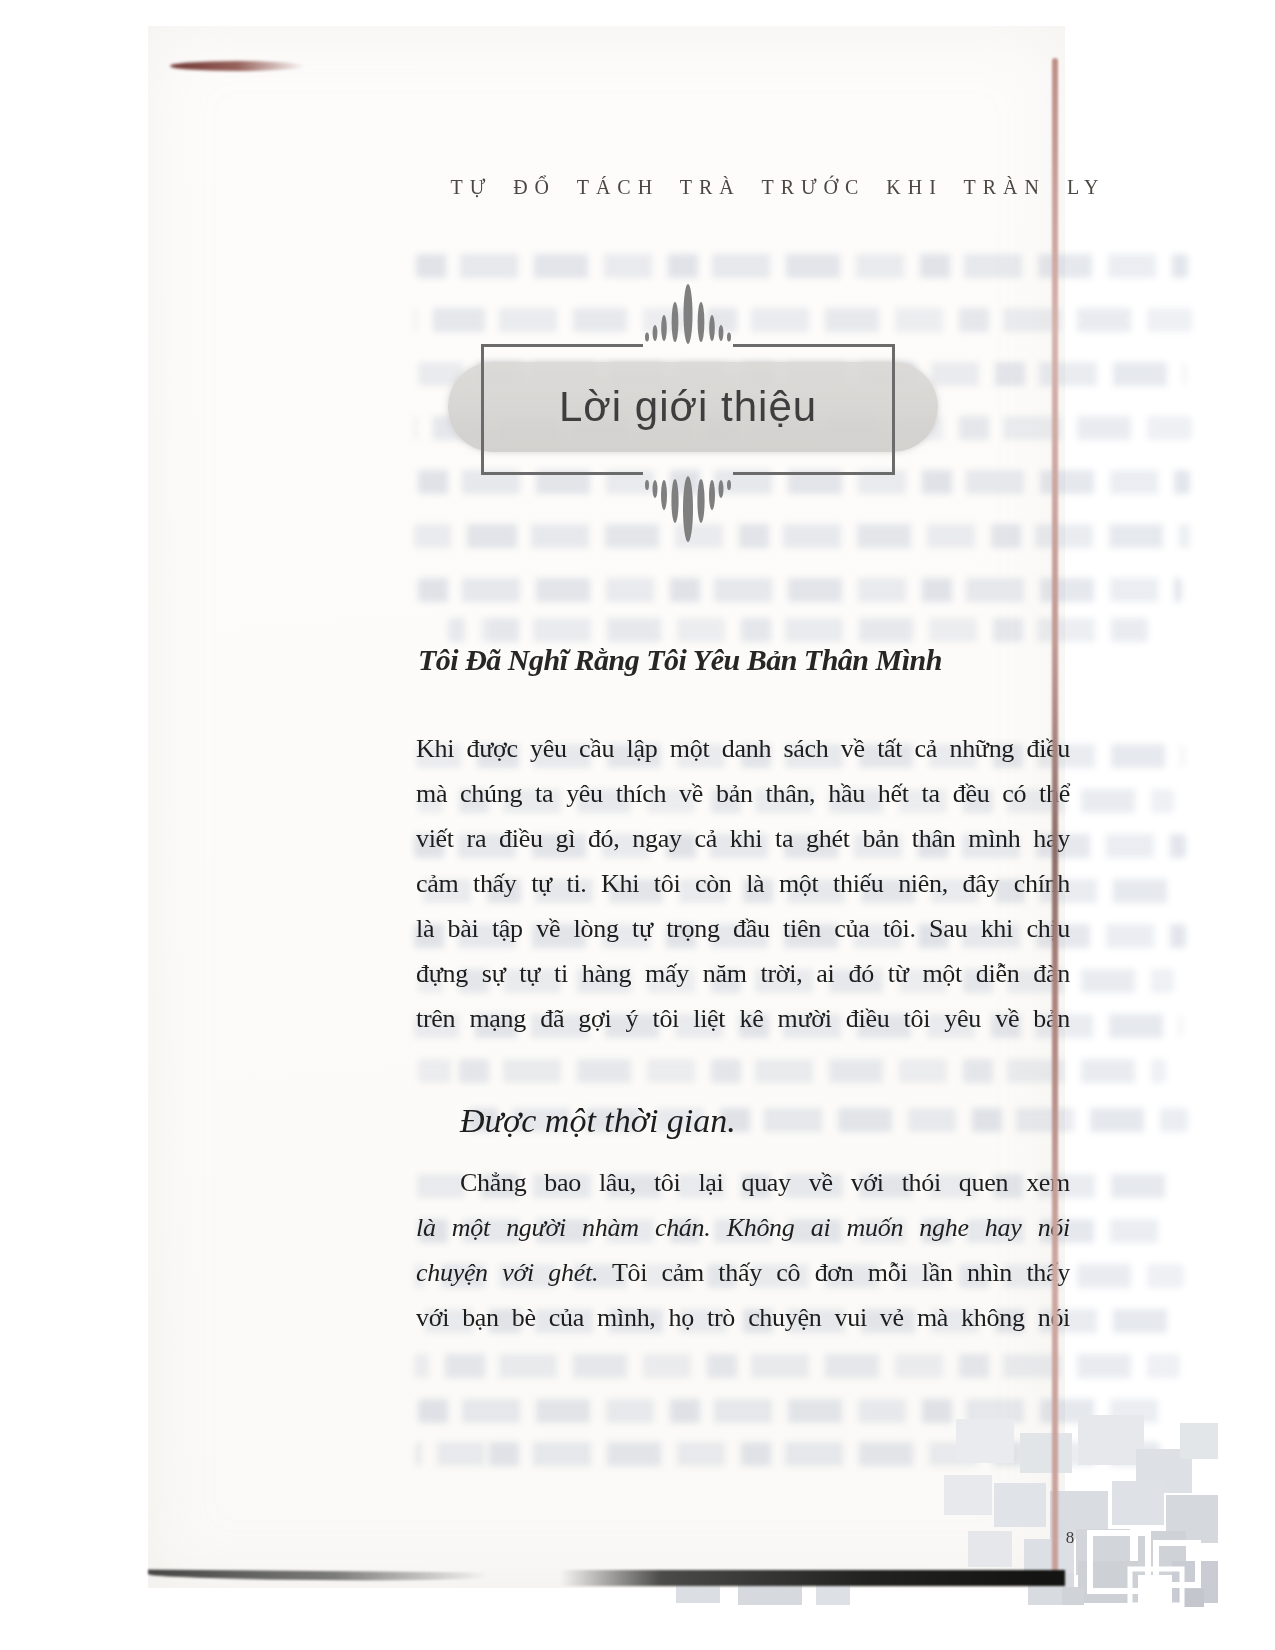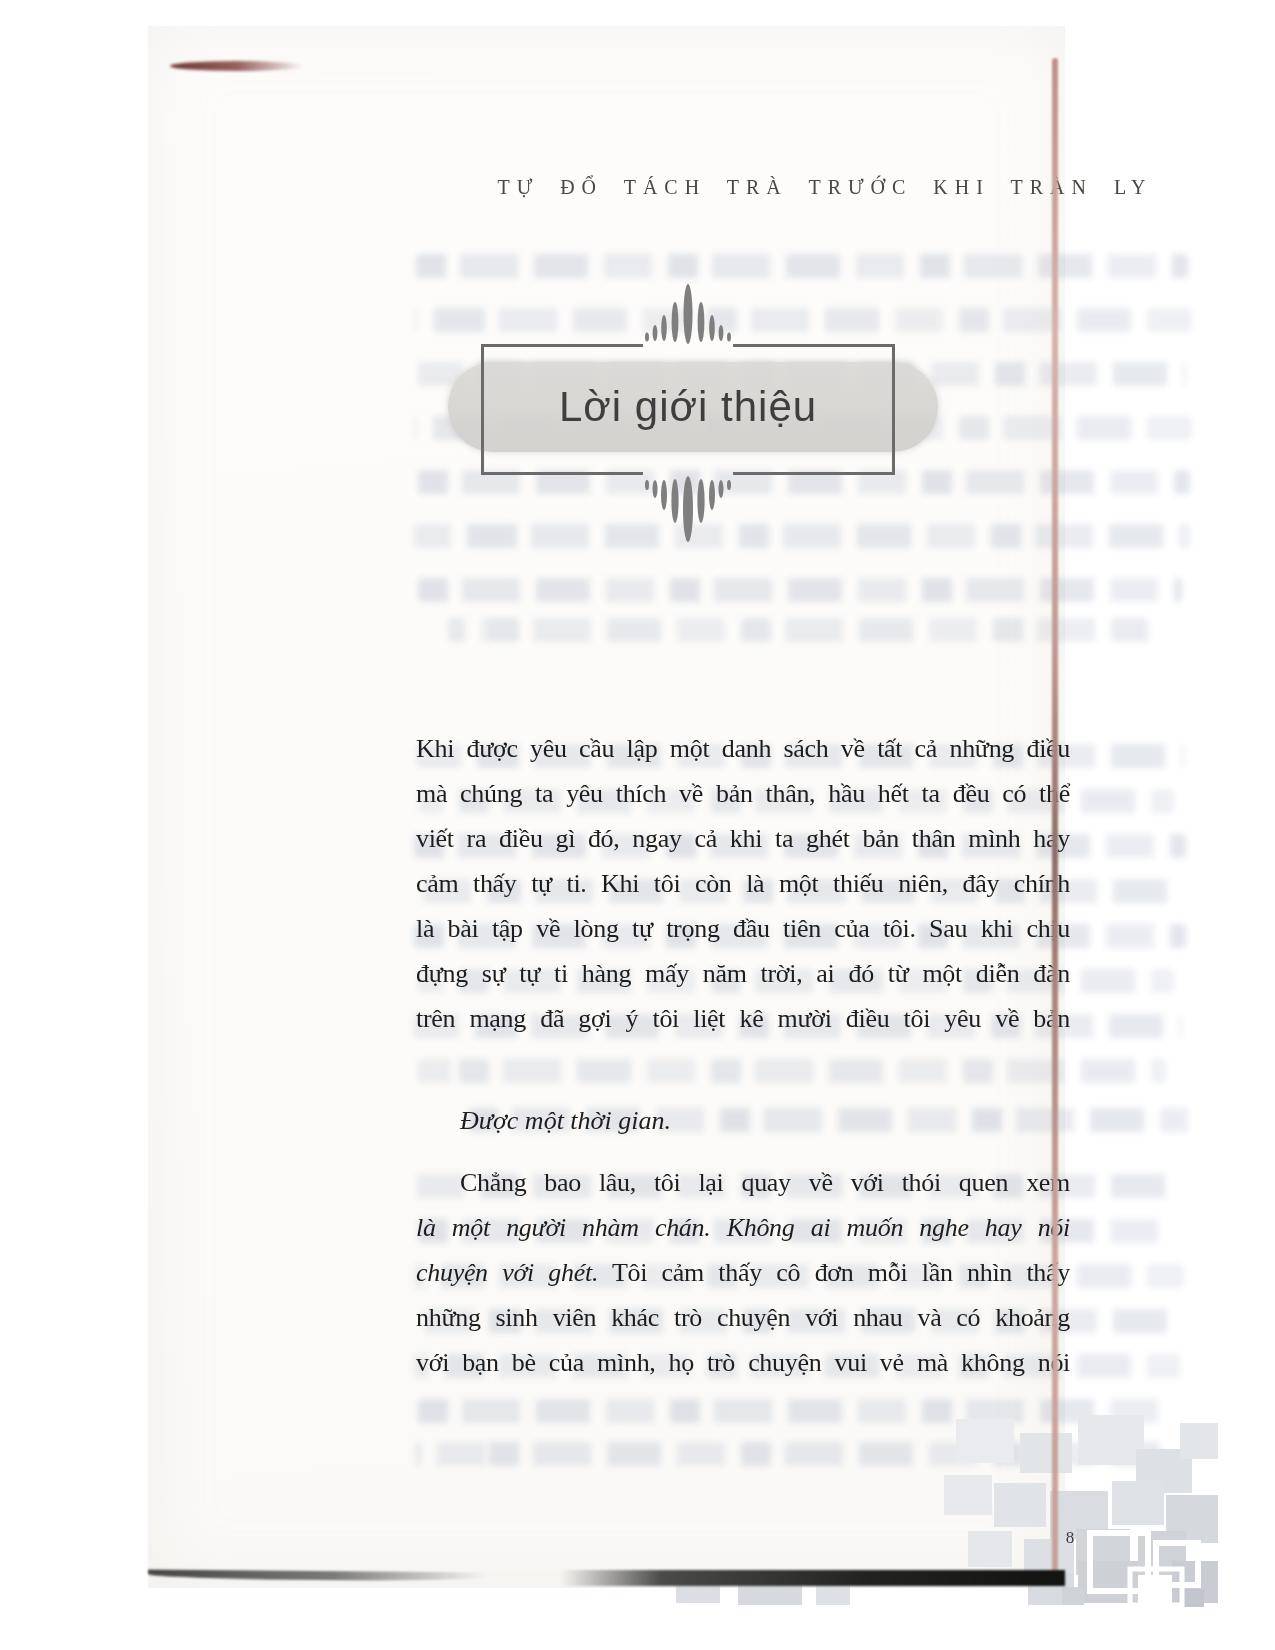--- a/index.html
+++ b/index.html
@@ -24,21 +24,20 @@
       rgba(122,135,166,.40) 118px 172px, rgba(122,135,166,0) 172px 188px,
       rgba(122,135,166,.30) 188px 236px, rgba(122,135,166,0) 236px 252px);
   }
   .ghost:nth-child(even){ opacity:.40; background-position:41px 0; }
   .ghost:nth-child(3n){ opacity:.46; background-position:73px 0; }
 
   .running-head {
     position:absolute; left:300px; top:150px; width:660px; z-index:4;
     text-align:center; font-size:20px; letter-spacing:7px; word-spacing:9px;
     color:#4b4742;
-    margin-left:47px;
   }
 
   
   .chapter-box { position:absolute; left:300px; top:256px; width:490px; height:262px; z-index:2; }
   .rays-top    { position:absolute; left:180px; top:0;     width:120px; height:64px; }
   .rays-bottom { position:absolute; left:180px; top:193px; width:120px; height:70px; }
   .ribbon {
     position:absolute; left:0; top:80px; width:490px; height:90px; z-index:2;
     background:linear-gradient(180deg, rgba(219,217,214,.92), rgba(208,206,203,.92));
     border-radius:46px; box-shadow:0 0 6px rgba(180,178,175,.5);
@@ -66,21 +65,21 @@
   }
   .p1 { top:700px; }
   .p2 { top:1134px; }
   .tline { text-align:justify; text-align-last:justify; text-justify:inter-word; }
   .tline.tlast  { text-align-last:left; }
   .tline.tindent{ text-indent:44px;font-family:Liberation Serif, serif; }
   .it { font-style:italic; }
 
   .interlude {
     position:absolute; left:268px; top:1072px; width:654px; z-index:4;
-    font-size:26px; line-height:45px; font-style:italic; color:#1d1d1d;
+    font-size:34px; line-height:45px; font-style:italic; color:#1d1d1d;
     text-indent:44px;
   }
 
   .pagenum {
     position:absolute; left:903px; top:1502px; width:38px; z-index:5;
     text-align:center; font-size:17px; color:#3e3c39;
   }
 
   .pixel-deco       { position:absolute; left:780px; top:1385px; z-index:3; }
   .pixel-deco-small { position:absolute; left:520px; top:1545px; z-index:3; }
@@ -176,38 +175,38 @@
           <ellipse cx="36" cy="20" rx="3" ry="15"></ellipse>
           <ellipse cx="84" cy="20" rx="3" ry="15"></ellipse>
           <ellipse cx="27" cy="14" rx="2.5" ry="9"></ellipse>
           <ellipse cx="93" cy="14" rx="2.5" ry="9"></ellipse>
           <ellipse cx="19" cy="10" rx="2" ry="5"></ellipse>
           <ellipse cx="101" cy="10" rx="2" ry="5"></ellipse>
         </g>
       </svg>
     </div>
 
+    <div class="section-heading">Tôi Đã Nghĩ Rằng Tôi Yêu Bản Thân Mình</div>
 
     <div class="para p1">
         <div class="tline"><span>Khi được yêu cầu lập một danh sách về tất cả những điều</span></div>
         <div class="tline"><span>mà chúng ta yêu thích về bản thân, hầu hết ta đều có thể</span></div>
         <div class="tline"><span>viết ra điều gì đó, ngay cả khi ta ghét bản thân mình hay</span></div>
         <div class="tline"><span>cảm thấy tự ti. Khi tôi còn là một thiếu niên, đây chính</span></div>
         <div class="tline"><span>là bài tập về lòng tự trọng đầu tiên của tôi. Sau khi chịu</span></div>
         <div class="tline"><span>đựng sự tự ti hàng mấy năm trời, ai đó từ một diễn đàn</span></div>
         <div class="tline"><span>trên mạng đã gợi ý tôi liệt kê mười điều tôi yêu về bản</span></div>
       </div>
 
     <div class="interlude">Được một thời gian.</div>
 
     <div class="para p2">
         <div class="tline tindent"><span>Chẳng bao lâu, tôi lại quay về với thói quen xem</span></div>
         <div class="tline"><span class="it">là một người nhàm chán. Không ai muốn nghe hay nói</span></div>
         <div class="tline"><span class="it">chuyện với ghét.</span><span> Tôi cảm thấy cô đơn mỗi lần nhìn thấy</span></div>
-        <div class="tline"><span>những sinh viên khác trò chuyện với nhau và có khoảng</span></div>
         <div class="tline"><span>với bạn bè của mình, họ trò chuyện vui vẻ mà không nói</span></div>
       </div>
 
     <div class="pagenum">8</div>
 
     <svg class="pixel-deco" width="290" height="200" viewBox="0 0 290 200">
       <rect x="28" y="8" width="58" height="44" fill="#e9ebee"></rect>
       <rect x="92" y="22" width="52" height="40" fill="#e2e5e8"></rect>
       <rect x="150" y="4" width="66" height="50" fill="#e6e8eb"></rect>
       <rect x="208" y="38" width="56" height="44" fill="#dde0e4"></rect>

